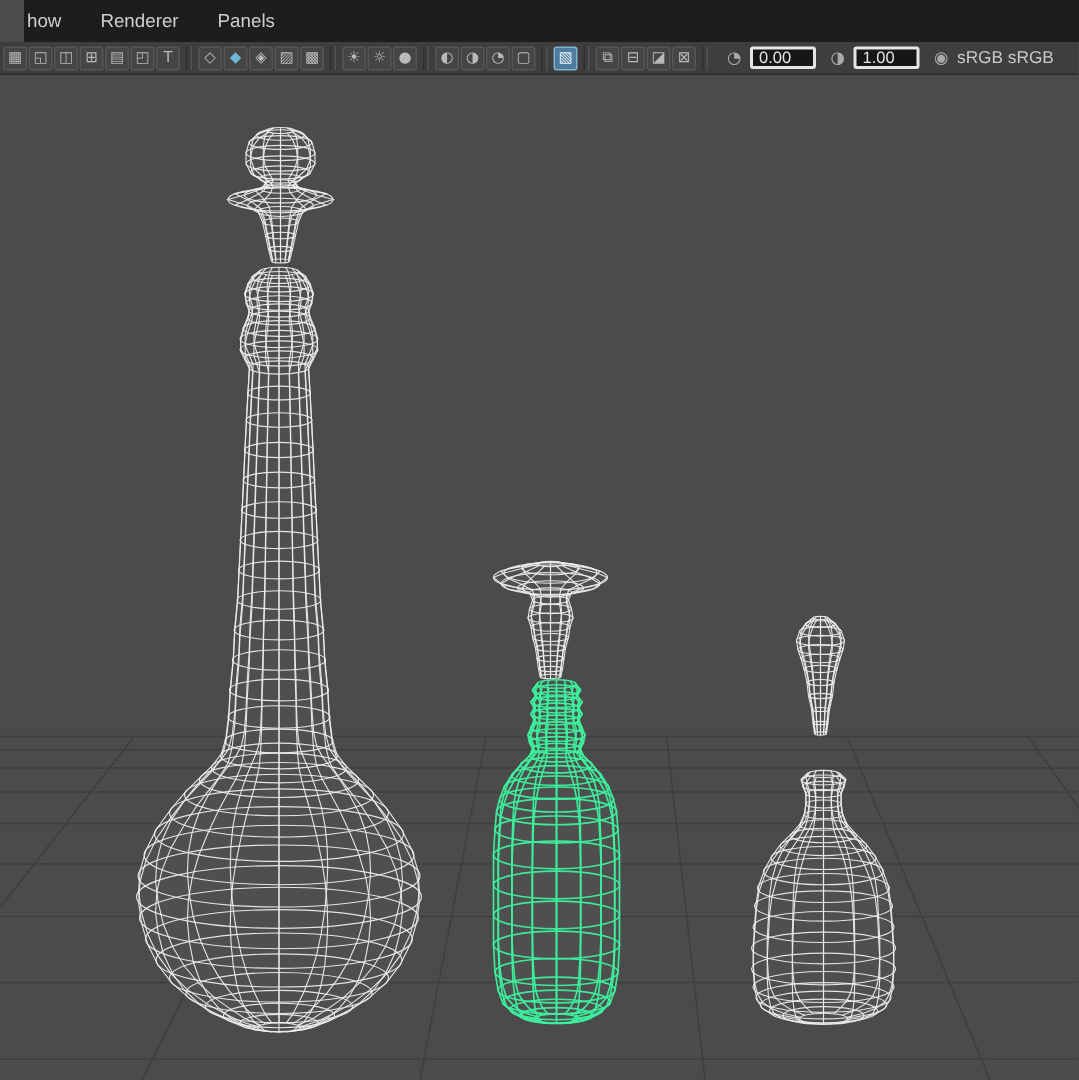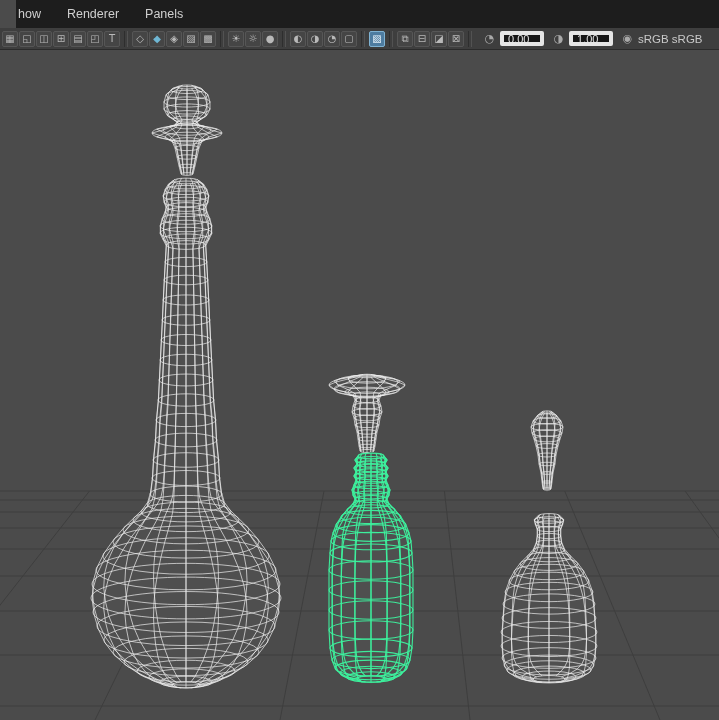--- a/index.html
+++ b/index.html
@@ -15,21 +15,21 @@
   .tb-strip{display:flex;align-items:center;gap:1px;}
   .tb-icon{width:16px;height:16px;background:#454545;border:1px solid #565656;border-radius:2px;
     color:#b9b9b9;font-size:10px;line-height:14px;text-align:center;
     font-family:"DejaVu Sans",sans-serif;cursor:pointer;box-sizing:border-box;flex:none;}
   .tb-icon.active{background:#4e7ca0;border-color:#7fb2d2;color:#eaf4fb;}
   .tb-sep{width:2px;height:16px;margin:0 3px;border-left:1px solid #2e2e2e;
     border-right:1px solid #525252;flex:none;}
   .tb-group{display:flex;align-items:center;margin-left:7px;gap:3px;flex:none;}
   .tb-mini{width:15px;height:15px;color:#a9a9a9;font-size:11px;line-height:15px;text-align:center;
     font-family:"DejaVu Sans",sans-serif;cursor:pointer;}
-  .tb-field{width:44px;height:15px;background:#161616;border:4px solid #e5e5e5;border-radius:2px;
+  .tb-field{width:44px;height:15px;background:#161616;border:2px solid #e5e5e5;border-radius:2px;
     color:#e2e2e2;font-size:11px;padding:0 4px;box-sizing:border-box;
     font-family:"Liberation Sans",sans-serif;}
   .cs-label{color:#c9c9c9;font-size:11.5px;white-space:nowrap;cursor:pointer;}
 </style>
 </head>
 <body>
 
 <svg class="viewport" width="719" height="720" viewBox="0 0 719 720">
     <g stroke="#3e3e3e" stroke-width="1">
       <line x1="0" y1="491" x2="719" y2="491"></line>

